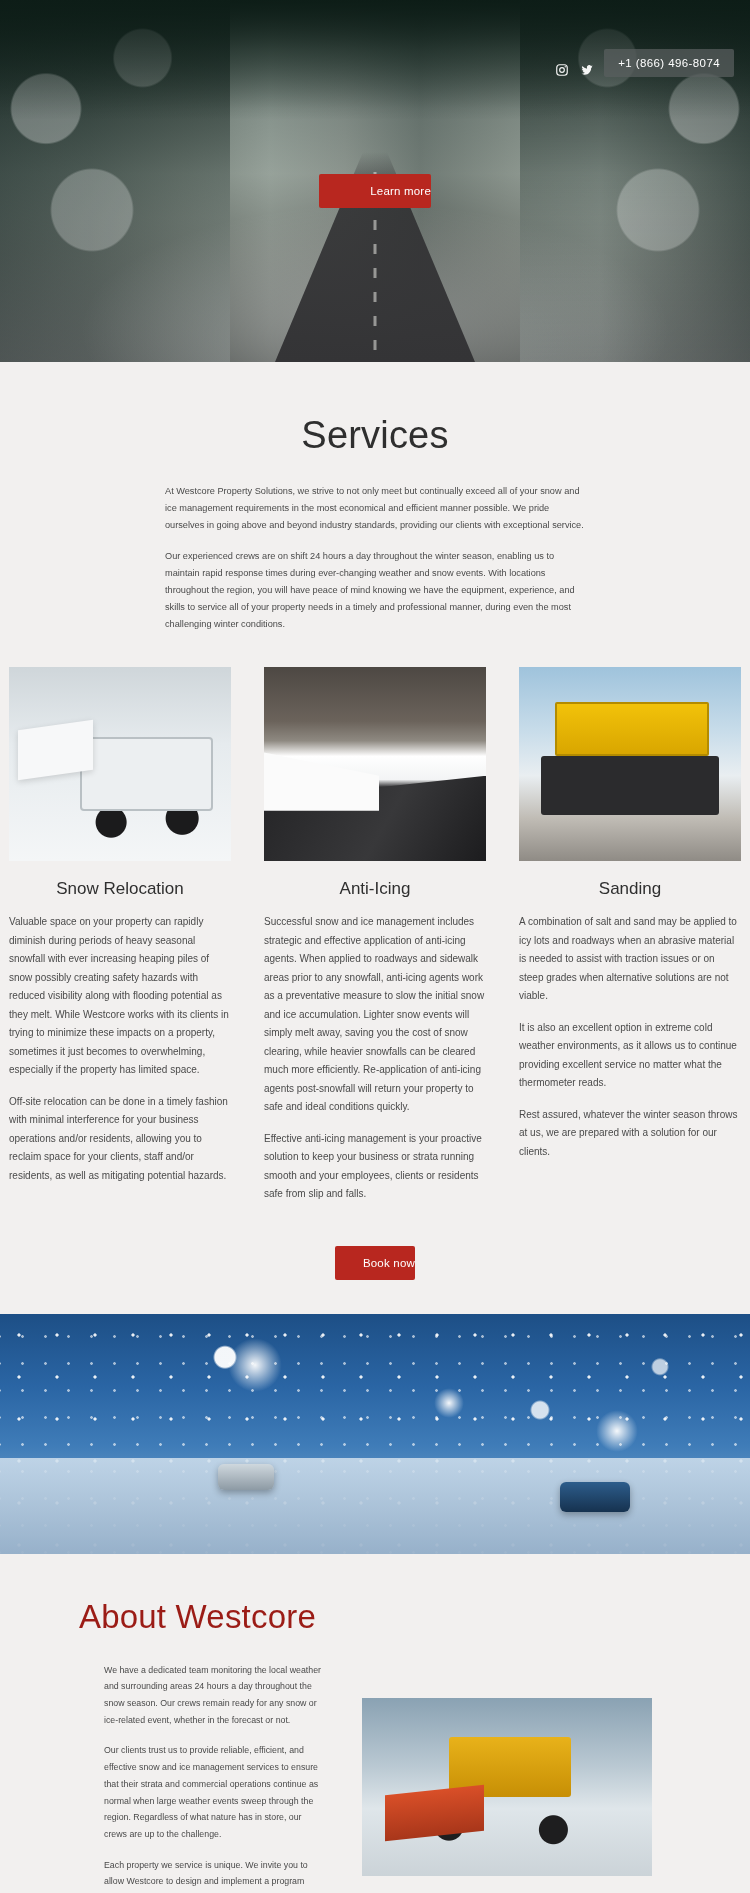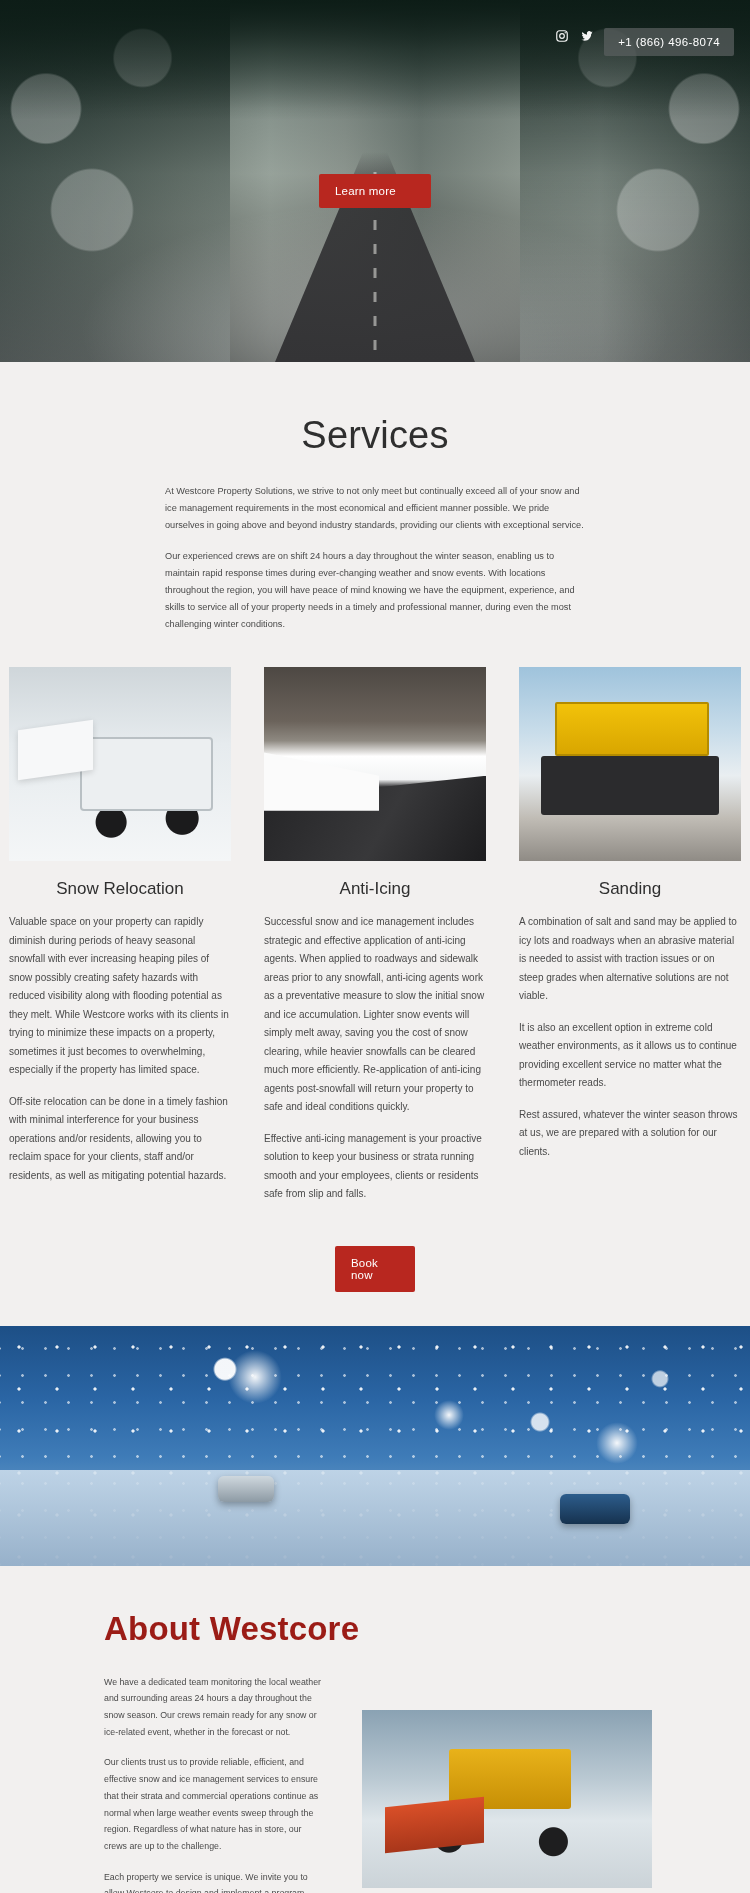--- a/index.html
+++ b/index.html
@@ -66,22 +66,22 @@
   .logo { text-align: center; color: #fff; }
   .logo-mark { width: 86px; height: 46px; margin: 0 auto; display: block; }
   .logo-title {
     font-size: 21px; letter-spacing: 3.6px; font-weight: bold;
     color: #ffffff; margin-top: 2px;
   }
   .logo-sub {
     font-size: 7px; letter-spacing: 3.2px; color: #d6d9d6; margin-top: 3px;
   }
   .top-right {
-    position: absolute; right: 16px; top: 28px;
-    display: flex; align-items: flex-start; gap: 10px;
+    position: absolute; right: 16px; top: 49px;
+    display: flex; align-items: flex-end; gap: 10px;
   }
   .social-ico {
     width: 15px; height: 15px; color: #fff; opacity: .95;
     display: inline-flex; align-items: center; justify-content: center;
   }
   .phone-btn {
     background: rgba(90,95,95,0.72);
     color: #fff; font-size: 11.5px; letter-spacing: .4px;
     padding: 8px 14px; border-radius: 2px;
     border: none; cursor: pointer; white-space: nowrap;
@@ -90,21 +90,21 @@
     position: absolute; left: 0; right: 0; top: 148px;
     text-align: center; z-index: 4; color: #fff;
   }
   .hero-h1 {
     font-size: 22.5px; line-height: 1.35; font-weight: normal;
     text-shadow: 0 1px 6px rgba(0,0,0,.55);
   }
   .btn-red {
     display: inline-block; background: #b8271f; color: #fff;
     border: none; cursor: pointer;
-    font-size: 11.5px; padding: 11px 16px; width: 112px; text-align: left;
+    font-size: 11.5px; padding: 11px 0; width: 112px; text-align: right;
     border-radius: 2px; letter-spacing: .2px;
   }
   .hero-cta { margin-top: 26px; }
 
   
   .services {
     background: #f2f0ef;
     padding: 52px 0 34px;
   }
   .h2 {
@@ -212,22 +212,22 @@
     position: absolute; border-radius: 50%;
     background: radial-gradient(circle, rgba(255,255,255,.95), rgba(255,255,255,0) 70%);
   }
   .g1 { width: 54px; height: 54px; left: 228px; top: 24px; }
   .g2 { width: 42px; height: 42px; left: 596px; top: 96px; }
   .g3 { width: 30px; height: 30px; left: 434px; top: 74px; }
 
   
   .about { background: #f2f0ef; padding: 44px 0 70px; }
   .about-h2 {
-    color: #9b1c16; font-size: 33px; font-weight: bold;
-    padding-left: 104px; letter-spacing: .2px;
+    color: #9b1c16; font-size: 33px; font-weight: normal;
+    padding-left: 79px; letter-spacing: .2px;
   }
   .about-grid {
     display: flex; gap: 30px; padding: 26px 90px 0 104px; align-items: flex-start;
   }
   .about-text { width: 218px; font-size: 8.8px; line-height: 1.9; color: #4a4a4a; }
   .about-text p + p { margin-top: 14px; }
   .about-media { flex: 1; position: relative; }
   .about-img-top {
     width: 290px; height: 178px; margin-left: 10px; margin-top: 36px;
     background:

